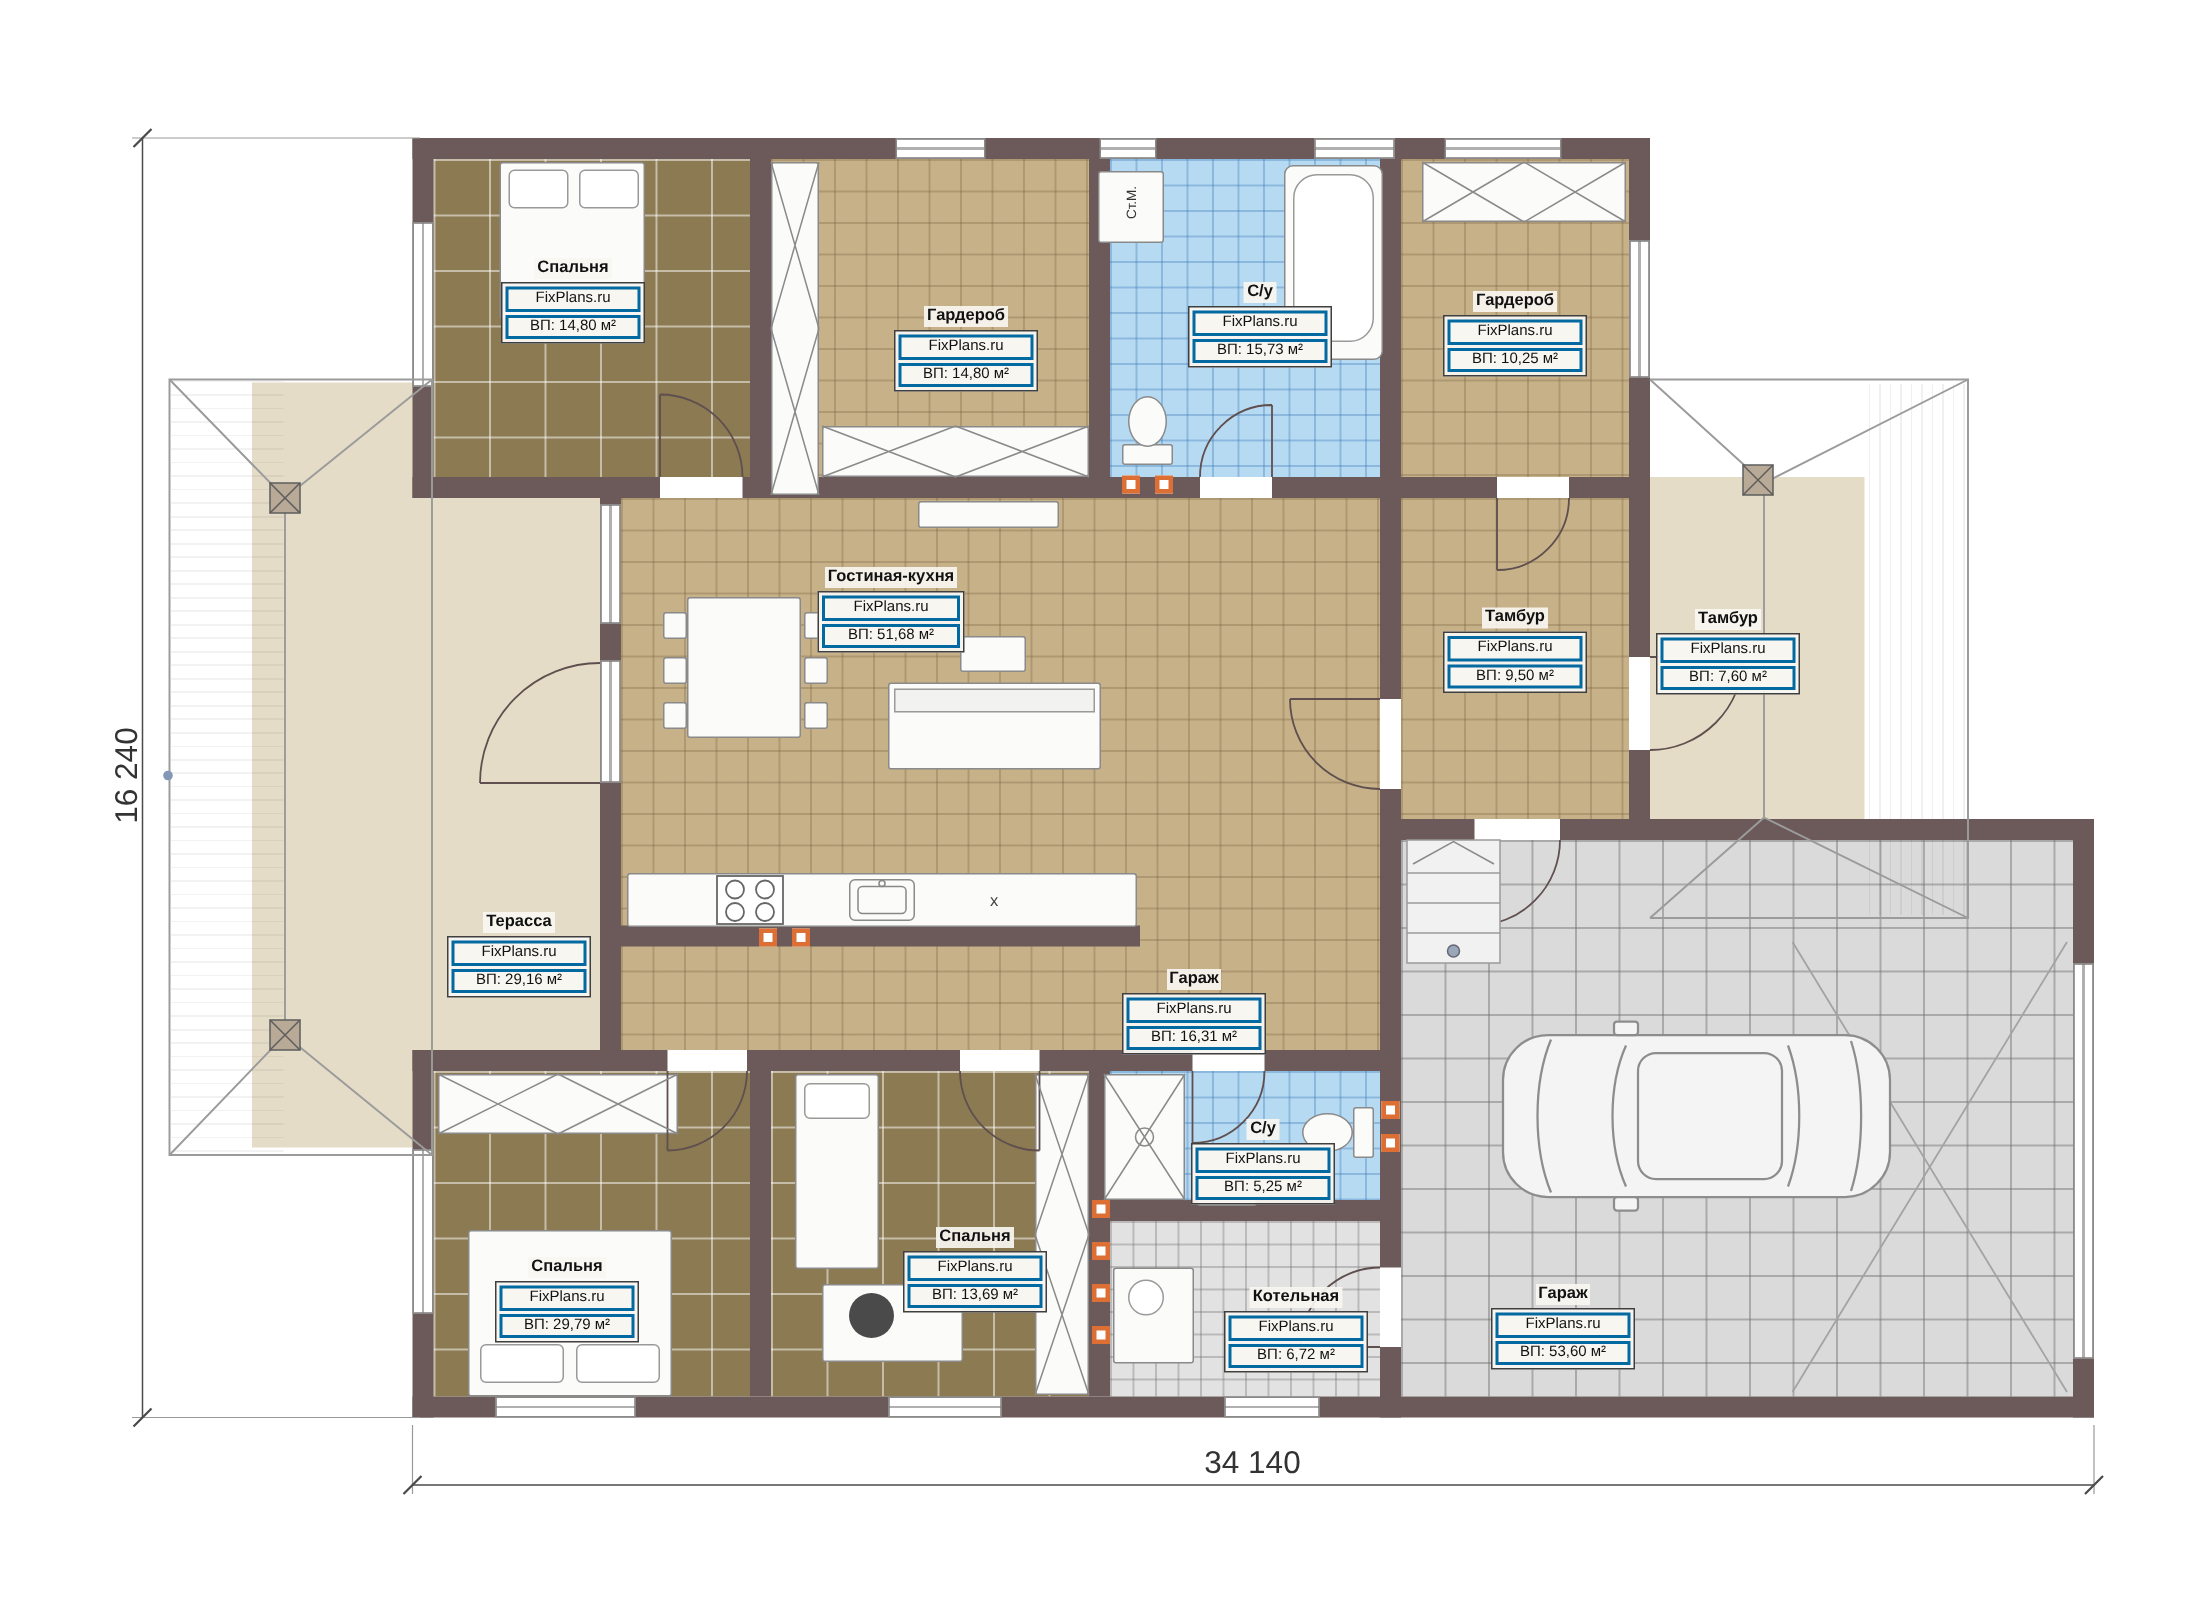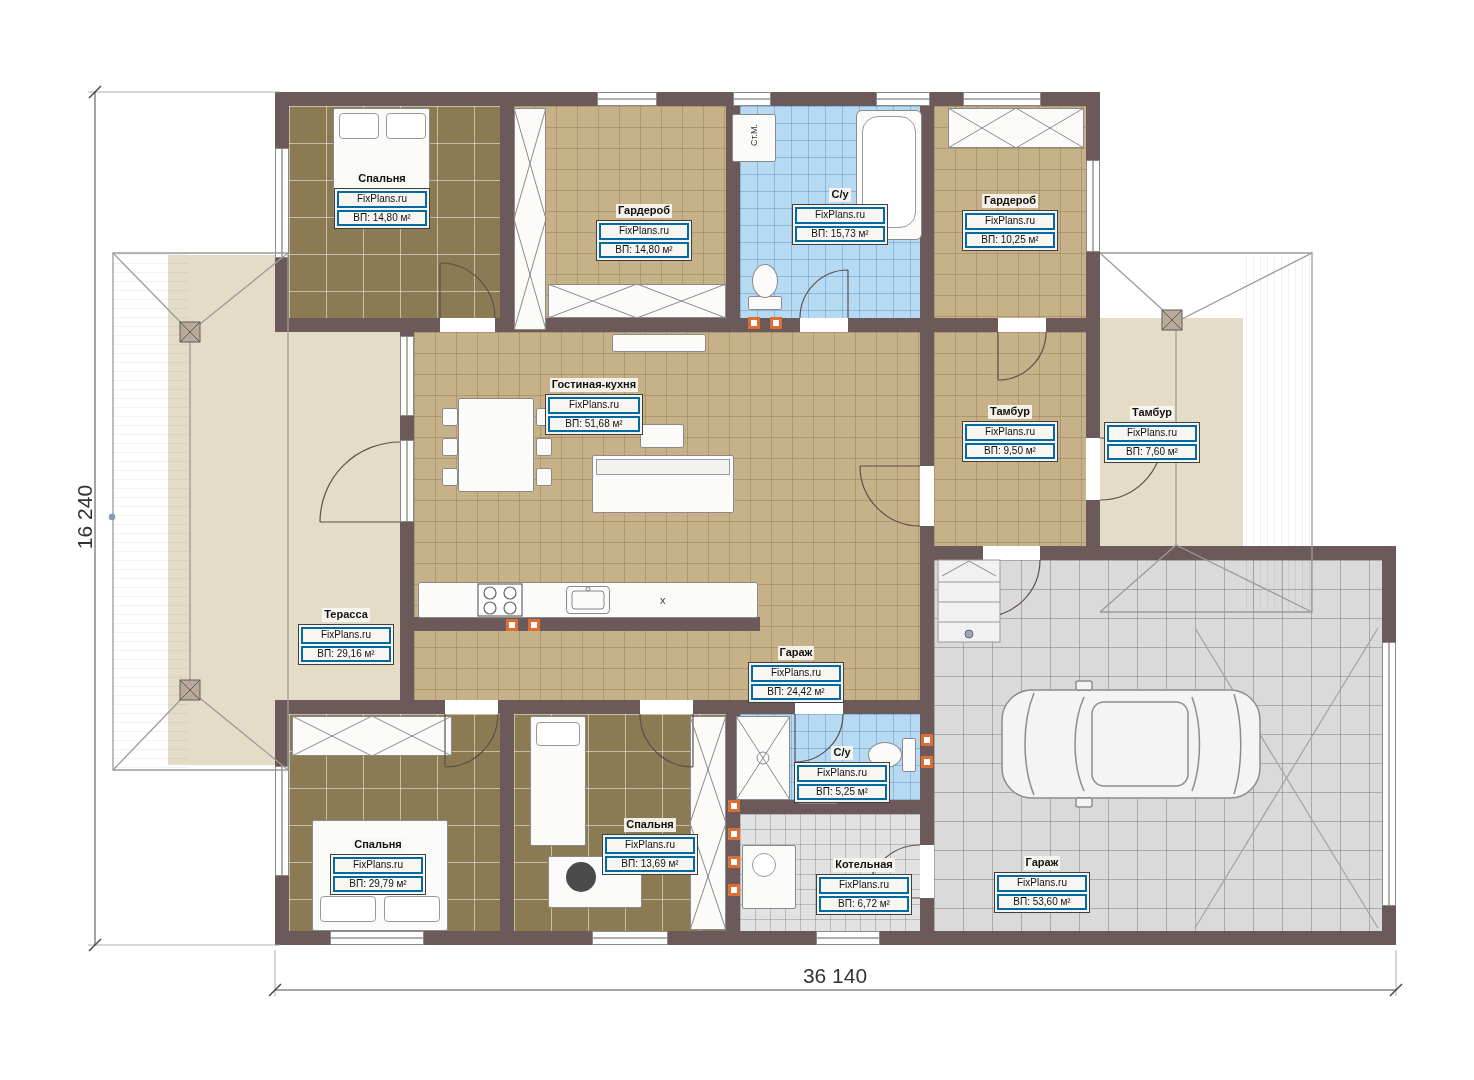--- a/index.html
+++ b/index.html
@@ -325,21 +325,21 @@
     <div class="rl-name">Терасса</div>
     <div class="rl-plate">
       <div class="rl-row">FixPlans.ru</div>
       <div class="rl-row">ВП: 29,16 м²</div>
     </div>
   </div>
   <div class="room-label" style="left:748px;top:630px">
     <div class="rl-name">Гараж</div>
     <div class="rl-plate">
       <div class="rl-row">FixPlans.ru</div>
-      <div class="rl-row">ВП: 24,42 м²</div>
+      <div class="rl-row">ВП: 16,31 м²</div>
     </div>
   </div>
   <div class="room-label" style="left:330px;top:822px">
     <div class="rl-name">Спальня</div>
     <div class="rl-plate">
       <div class="rl-row">FixPlans.ru</div>
       <div class="rl-row">ВП: 29,79 м²</div>
     </div>
   </div>
   <div class="room-label" style="left:602px;top:802px">
@@ -365,15 +365,15 @@
   </div>
   <div class="room-label" style="left:994px;top:840px">
     <div class="rl-name">Гараж</div>
     <div class="rl-plate">
       <div class="rl-row">FixPlans.ru</div>
       <div class="rl-row">ВП: 53,60 м²</div>
     </div>
   </div>
 
   <div class="dim-label dim-v" style="left:30px;top:505px;width:110px">16 240</div>
-  <div class="dim-label" style="left:780px;top:964px;width:110px">36 140</div>
+  <div class="dim-label" style="left:780px;top:964px;width:110px">34 140</div>
 
 </div>
 
 </body></html>

